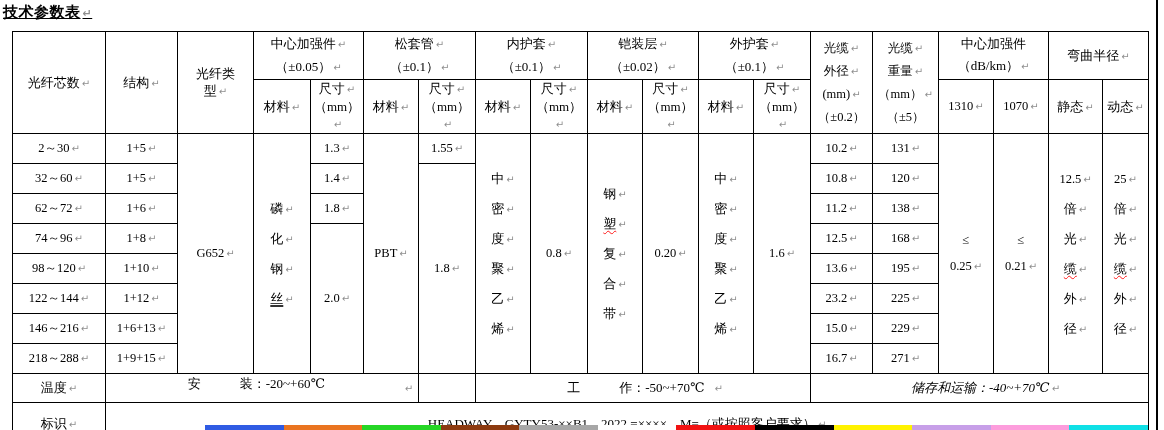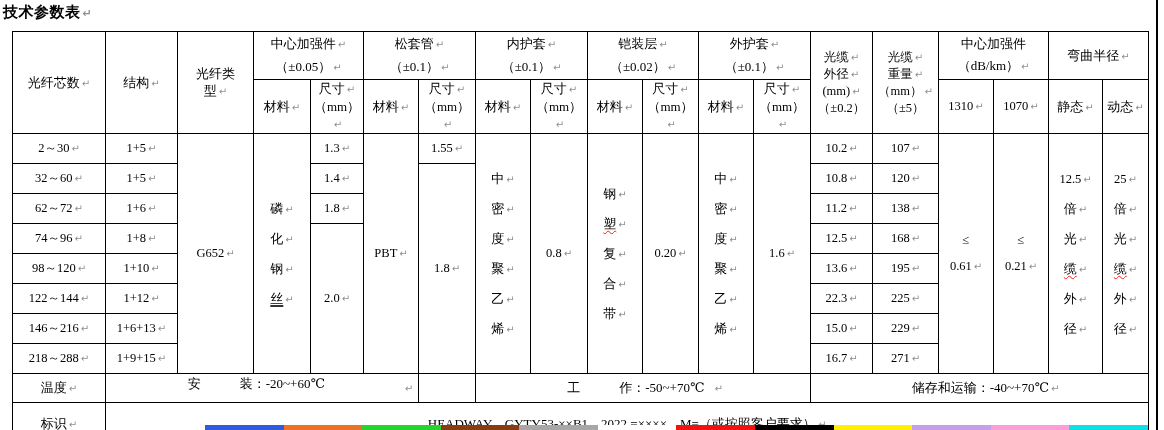--- a/index.html
+++ b/index.html
@@ -4,40 +4,41 @@
 <style>
   html,body{margin:0;padding:0;}
   body{
     width:1164px;height:430px;position:relative;overflow:hidden;
     background:#ffffff;color:#000;
     font-family:"Liberation Serif","DejaVu Serif","DejaVu Sans",serif;
   }
   .title{
     position:absolute;left:3px;top:3px;font-size:15px;font-weight:bold;
     letter-spacing:0.5px;
+    text-decoration:underline;
   }
   .mk{color:#8f8f8f;font-size:10px;margin-left:2px;font-family:"DejaVu Sans",sans-serif;}
   .title .mk{font-size:11px;}
   .tblwrap{position:absolute;left:12px;top:31px;}
   table{border-collapse:collapse;table-layout:fixed;width:1136px;}
   th,td{
     border:1px solid #000;padding:0;text-align:center;vertical-align:middle;
     font-weight:normal;font-size:13px;line-height:17px;overflow:hidden;
   }
   .num{font-size:12.5px;text-align:center;}
   tr.h1{height:48px;} tr.h2{height:49px;}
   tr.body{height:30px;margin-left:16px;}
   tr.trow{height:29px;} tr.irow{height:43px;}
   .vl{line-height:29px;}
   .att .vl{line-height:26px;}
-  .hdr4 div{line-height:17px;font-size:12.5px;}
+  .hdr4 div{line-height:23px;font-size:12.5px;}
   .grp div{line-height:22px;}
   .left{text-align:center;}
   .pl4{padding-left:4px;}
-  .pl6{padding-left:12px;}
+  .pl6{padding-left:12px;font-style:italic;}
   .endmk{float:right;margin-right:5px;line-height:27px;}
   .sq{text-decoration:underline;text-decoration-style:wavy;text-decoration-color:#ff1a1a;text-decoration-thickness:1px;text-underline-offset:2px;}
   .ulk{text-decoration:underline;text-decoration-color:#333;text-decoration-thickness:1.5px;text-underline-offset:2px;}
   .strip{position:absolute;left:205px;top:425px;width:943px;height:5px;display:flex;}
   .strip .seg{flex:1 1 0;height:100%;}
   .page-edge{position:absolute;left:1156px;top:0;width:2px;height:430px;background:#000;}
   .gapmk{margin-left:10px;}
 </style>
 </head>
 <body>
@@ -180,24 +181,24 @@
   <td rowspan="8">
     <div class="vl"><span>中</span><span class="mk">↵</span></div>
     <div class="vl"><span>密</span><span class="mk">↵</span></div>
     <div class="vl"><span>度</span><span class="mk">↵</span></div>
     <div class="vl"><span>聚</span><span class="mk">↵</span></div>
     <div class="vl"><span>乙</span><span class="mk">↵</span></div>
     <div class="vl"><span>烯</span><span class="mk">↵</span></div>
   </td>
   <td rowspan="8" class="num"><span>1.6</span><span class="mk">↵</span></td>
   <td class="num"><span>10.2</span><span class="mk">↵</span></td>
-  <td class="num"><span>107</span><span class="mk">↵</span></td>
+  <td class="num"><span>131</span><span class="mk">↵</span></td>
   <td rowspan="8" class="num att">
             <div class="vl">≤</div>
-            <div class="vl"><span>0.61</span><span class="mk">↵</span></div>
+            <div class="vl"><span>0.25</span><span class="mk">↵</span></div>
           </td>
   <td rowspan="8" class="num att">
             <div class="vl">≤</div>
             <div class="vl"><span>0.21</span><span class="mk">↵</span></div>
           </td>
   <td rowspan="8">
     <div class="vl"><span class="num">12.5</span><span class="mk">↵</span></div>
     <div class="vl"><span>倍</span><span class="mk">↵</span></div>
     <div class="vl"><span>光</span><span class="mk">↵</span></div>
     <div class="vl"><span class="sq">缆</span><span class="mk">↵</span></div>
@@ -242,21 +243,21 @@
 <tr class="body">
   <td class="num"><span>98～120</span><span class="mk">↵</span></td>
   <td class="num"><span>1+10</span><span class="mk">↵</span></td>
   <td class="num"><span>13.6</span><span class="mk">↵</span></td>
   <td class="num"><span>195</span><span class="mk">↵</span></td>
 </tr>
 
 <tr class="body">
   <td class="num"><span>122～144</span><span class="mk">↵</span></td>
   <td class="num"><span>1+12</span><span class="mk">↵</span></td>
-  <td class="num"><span>22.3</span><span class="mk">↵</span></td>
+  <td class="num"><span>23.2</span><span class="mk">↵</span></td>
   <td class="num"><span>225</span><span class="mk">↵</span></td>
 </tr>
 
 <tr class="body">
   <td class="num"><span>146～216</span><span class="mk">↵</span></td>
   <td class="num"><span>1+6+13</span><span class="mk">↵</span></td>
   <td class="num"><span>15.0</span><span class="mk">↵</span></td>
   <td class="num"><span>229</span><span class="mk">↵</span></td>
 </tr>
 

